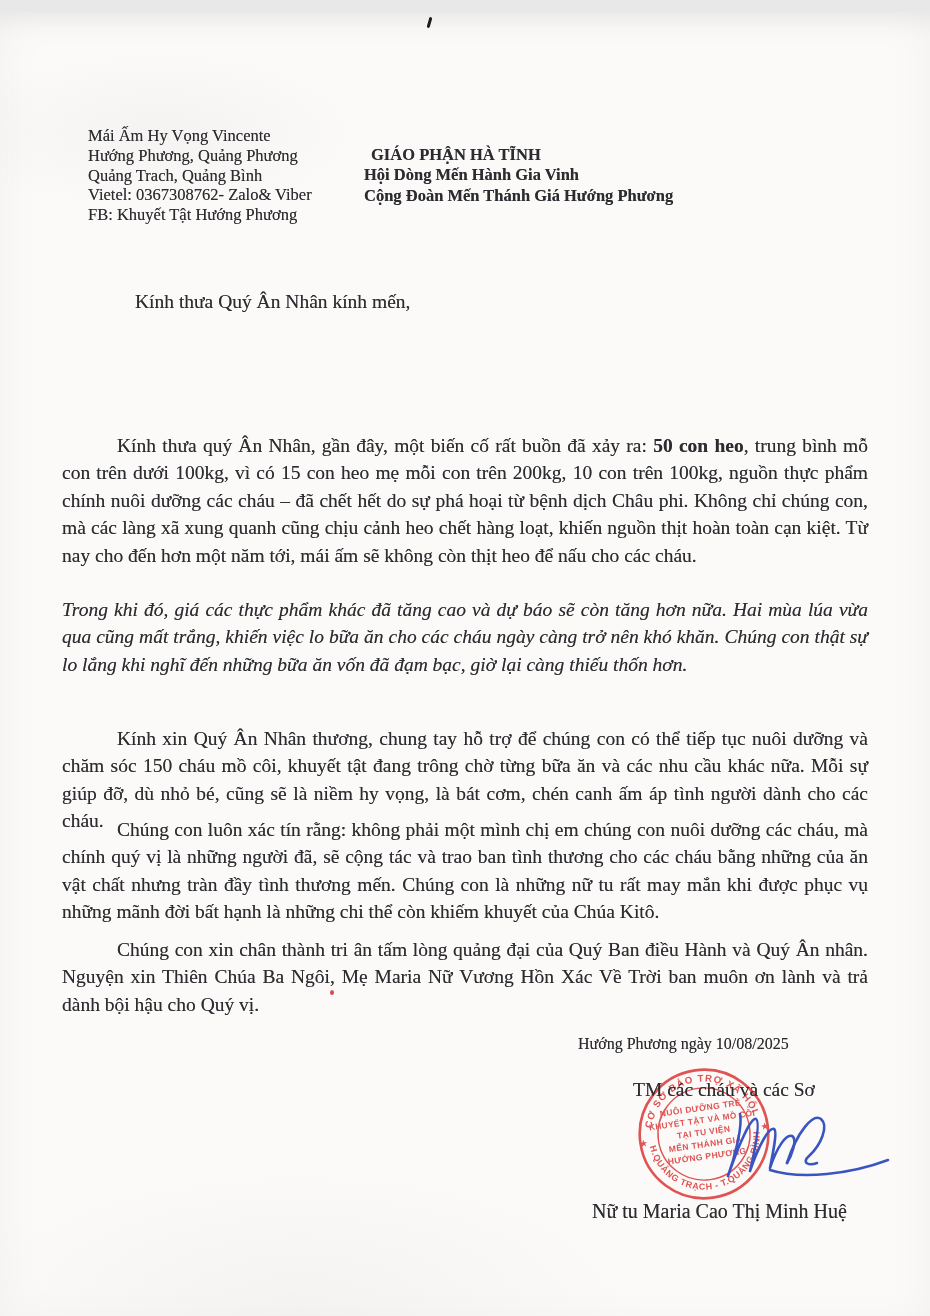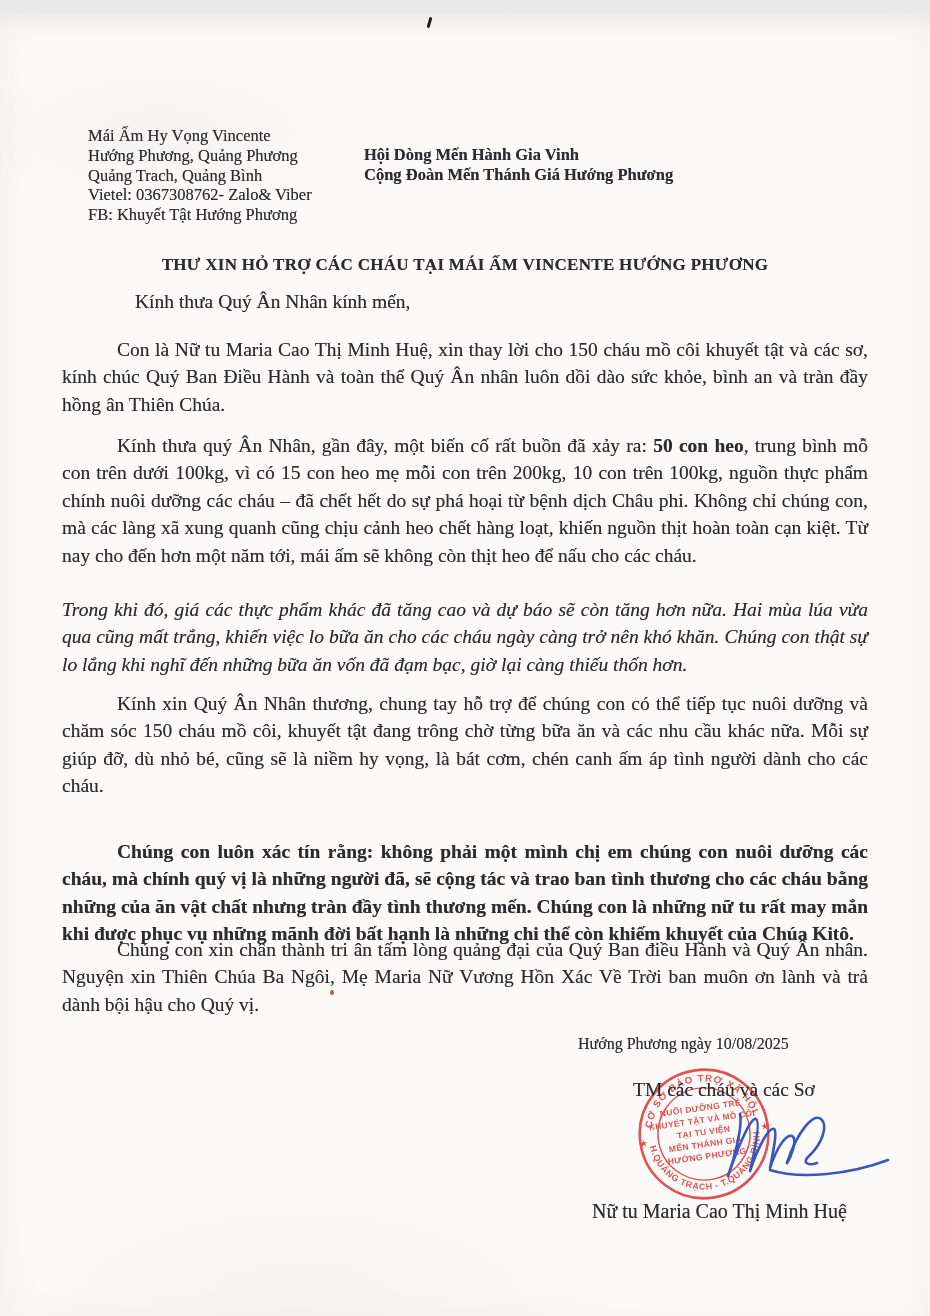--- a/index.html
+++ b/index.html
@@ -27,21 +27,21 @@
 
   .title{ left:0; top:243px; width:930px; text-align:center;
           font-weight:bold; font-size:17px; letter-spacing:0.3px; }
 
   .greeting{ left:135px; top:279px; font-size:19.5px; }
 
   .para{ left:62px; width:806px; font-size:19.5px; line-height:27.4px;
          text-align:justify; text-indent:55px; }
   .para.noindent{ text-indent:0; }
   #p1{ top:324px; } #p2{ top:420px; } #p3{ top:584px;font-style:italic; }
-  #p4{ top:678px;font-family:Liberation Serif, serif; } #p5{ top:826px;font-weight:bold; } #p6{ top:924px; }
+  #p4{ top:713px;font-family:Liberation Serif, serif; } #p5{ top:804px; } #p6{ top:924px; }
 
   .dateline{ left:578px; top:1023px; font-size:16px; }
   .behalf{ left:633px; top:1067px; font-size:19.5px; z-index:3; }
   .signername{ left:592px; top:1188px; font-size:20px; z-index:3; }
 
   .stamp{ left:618px; top:1036px; width:172px; height:172px;
           transform:rotate(-8deg); z-index:1; opacity:0.92; }
   .stamp text{ font-family:"Liberation Sans","DejaVu Sans",sans-serif; }
 
   .signature{ left:716px; top:1088px; width:180px; height:95px; z-index:2; }
@@ -61,29 +61,28 @@
 
   <div class="abs sender softink">
     <div>Mái Ấm Hy Vọng Vincente</div>
     <div>Hướng Phương, Quảng Phương</div>
     <div>Quảng Trach, Quảng Bình</div>
     <div>Vietel: 0367308762- Zalo&amp; Viber</div>
     <div>FB: Khuyết Tật Hướng Phương</div>
   </div>
 
   <div class="abs org softink">
+    <div class="l1">GIÁO PHẬN HÀ TĨNH</div>
     <div>Hội Dòng Mến Hành Gia Vinh</div>
     <div>Cộng Đoàn Mến Thánh Giá Hướng Phương</div>
   </div>
 
-  <div class="abs title softink">THƯ XIN HỎ TRỢ CÁC CHÁU TẠI MÁI ẤM VINCENTE HƯỚNG PHƯƠNG</div>
 
   <div class="abs greeting softink">Kính thưa Quý Ân Nhân kính mến,</div>
 
-  <div id="p1" class="abs para softink">Con là Nữ tu Maria Cao Thị Minh Huệ, xin thay lời cho 150 cháu mồ côi khuyết tật và các sơ, kính chúc Quý Ban Điều Hành và toàn thể Quý Ân nhân luôn dồi dào sức khỏe, bình an và tràn đầy hồng ân Thiên Chúa.</div>
 
   <div id="p2" class="abs para softink"><span>Kính thưa quý Ân Nhân, gần đây, một biến cố rất  buồn đã xảy ra: </span><b>50 con heo</b><span>, trung bình mỗ con trên dưới 100kg, vì có 15 con heo mẹ mỗi con trên 200kg, 10 con trên 100kg, nguồn thực phẩm chính nuôi dưỡng các cháu – đã chết hết do sự phá hoại từ bệnh dịch Châu phi. Không chỉ chúng con, mà các làng xã xung quanh cũng chịu cảnh heo chết hàng loạt, khiến nguồn thịt hoàn toàn cạn kiệt. Từ nay cho đến hơn một năm tới, mái ấm sẽ không còn thịt heo để nấu cho các cháu.</span></div>
 
   <div id="p3" class="abs para noindent softink">Trong khi đó, giá các thực phẩm khác đã tăng cao và dự báo sẽ còn tăng hơn nữa. Hai mùa lúa vừa qua cũng mất trắng, khiến việc lo bữa ăn cho các cháu ngày càng trở nên khó khăn. Chúng con thật sự lo lắng khi nghĩ đến những bữa ăn vốn đã đạm bạc, giờ lại càng thiếu thốn hơn.</div>
   <div id="p4" class="abs para softink">Kính xin Quý Ân Nhân thương, chung tay hỗ trợ để chúng con có thể tiếp tục nuôi dưỡng và chăm sóc 150 cháu mồ côi, khuyết tật đang trông chờ từng bữa ăn và các nhu cầu khác nữa. Mỗi sự giúp đỡ, dù nhỏ bé, cũng sẽ là niềm hy vọng, là bát cơm, chén canh ấm áp tình người dành cho các cháu.</div>
   <div id="p5" class="abs para softink">Chúng con luôn xác tín rằng: không phải một mình chị em chúng con nuôi dưỡng các cháu, mà chính quý vị là những người đã, sẽ cộng tác và trao ban tình thương cho các cháu bằng những của ăn vật chất nhưng tràn đầy tình thương mến. Chúng con là những nữ tu rất may mắn khi được phục vụ những mãnh đời bất hạnh là những chi thể còn khiếm khuyết của Chúa Kitô.</div>
   <div id="p6" class="abs para softink">Chúng con xin chân thành tri ân tấm lòng quảng đại của Quý Ban điều Hành và Quý Ân nhân. Nguyện xin Thiên Chúa Ba Ngôi, Mẹ Maria Nữ Vương Hồn Xác Về Trời ban muôn ơn lành và trả dành bội hậu cho Quý vị.</div>
 
   <div class="abs dateline softink">Hướng Phương ngày 10/08/2025</div>
   <div class="abs behalf softink">TM các cháu và các Sơ</div>

